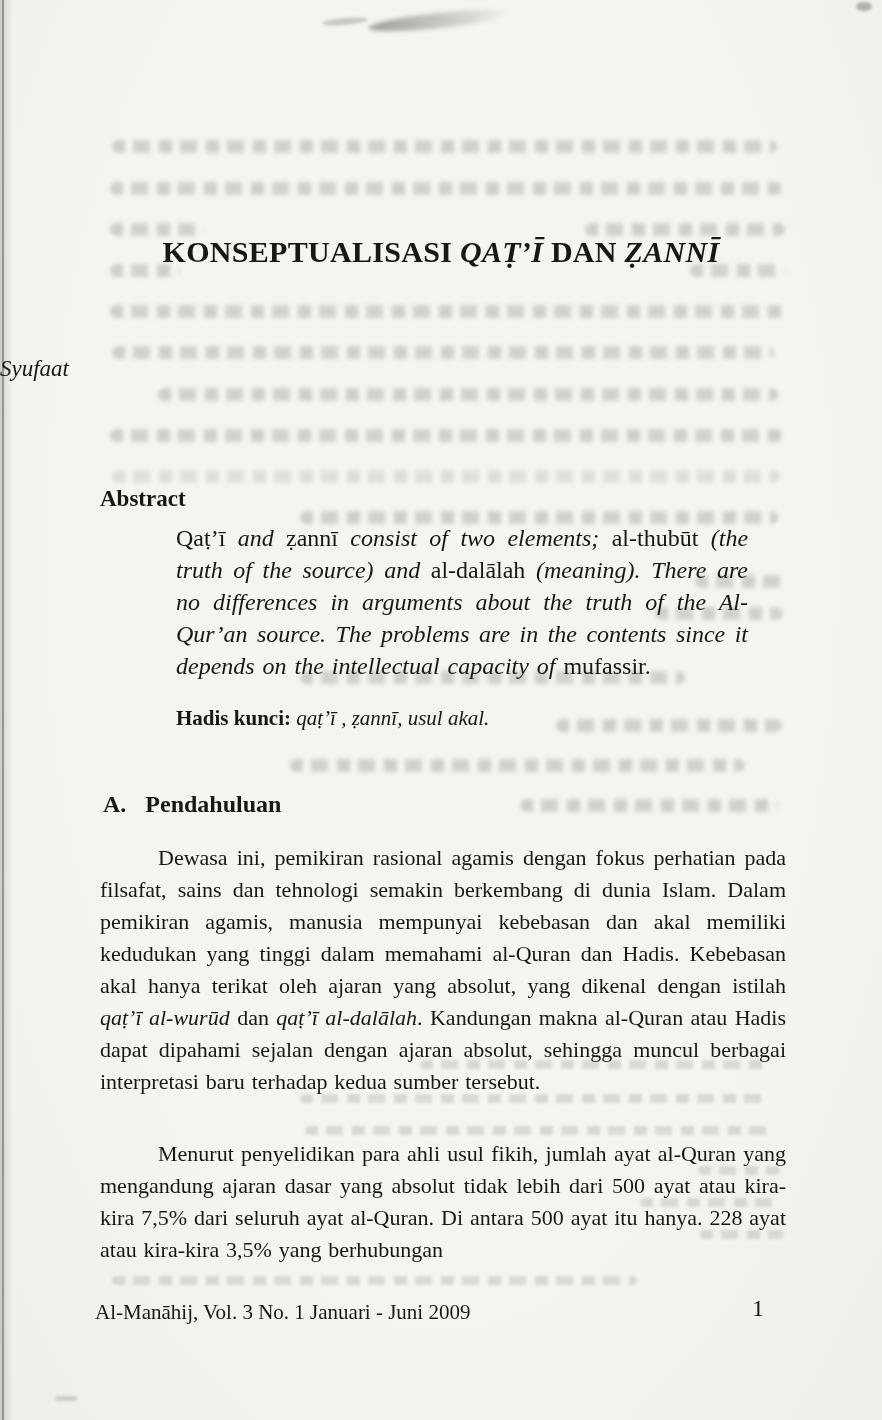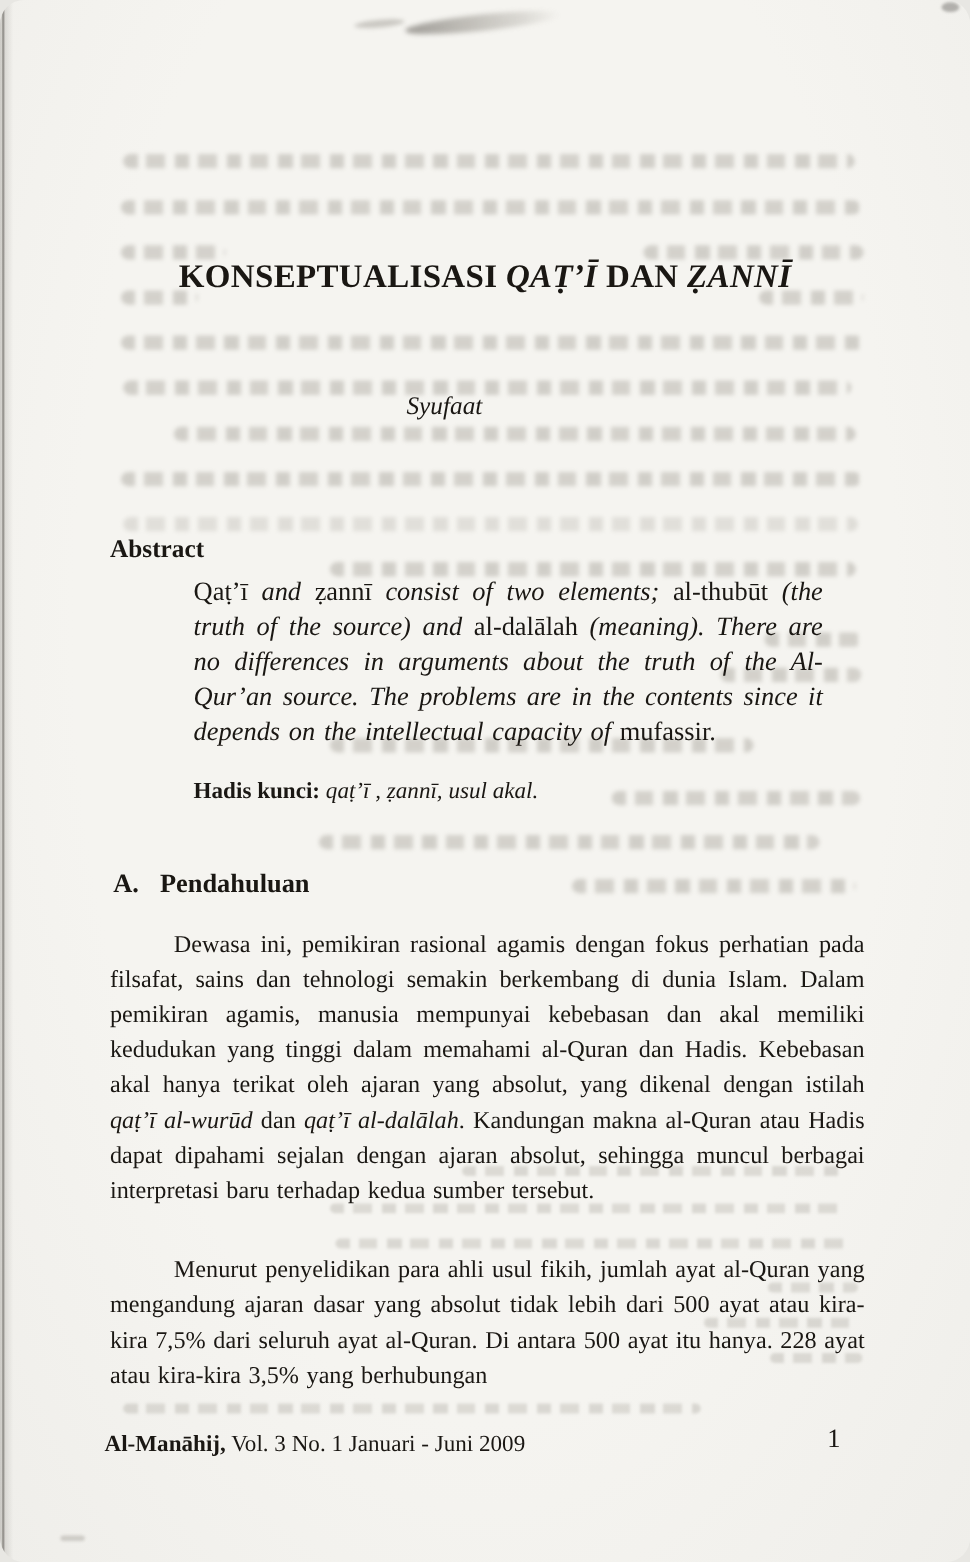--- a/index.html
+++ b/index.html
@@ -7,21 +7,20 @@
     width:882px; height:1420px;
     font-family:"Liberation Serif", "DejaVu Serif", serif;
     background:#e8e7e3;
   }
   .page {
     position:absolute; left:0; top:0; width:882px; height:1420px;
     overflow:hidden;
     background:
       radial-gradient(ellipse at 50% 40%, #f5f4f0 60%, #efeeea 100%);
     color:#1a1713;
-    border-radius:22px;
   }
   
   .left-shade { position:absolute; left:0; top:0; width:12px; height:100%;
     background:linear-gradient(90deg, rgba(110,106,100,.28), rgba(110,106,100,0)); }
   .scan-edge { position:absolute; left:2px; top:0; width:2px; height:100%;
     background:#5a5752; opacity:.5; filter:blur(.5px); }
   .smudge { position:absolute; left:368px; top:13px; width:142px; height:15px;
     transform:rotate(-6deg); border-radius:50%; filter:blur(2.2px); opacity:.6;
     background:linear-gradient(90deg, rgba(88,84,78,.9), rgba(128,124,116,.75) 40%, rgba(158,154,146,.5) 75%, rgba(158,154,146,0)); }
   .smudge-tail { position:absolute; left:322px; top:18px; width:46px; height:7px;
@@ -31,38 +30,38 @@
   .bottom-speck { position:absolute; left:55px; top:1396px; width:22px; height:5px;
     filter:blur(1.5px); opacity:.35; background:#8f8b83; border-radius:3px; }
   .ghost { position:absolute; height:13px; border-radius:7px; filter:blur(2px); opacity:.40;
     background:repeating-linear-gradient(90deg, #9b978e 0px, #9b978e 13px, rgba(0,0,0,0) 13px, rgba(0,0,0,0) 21px, #a39f96 21px, #a39f96 38px, rgba(0,0,0,0) 38px, rgba(0,0,0,0) 47px); }
   .ghost.small { height:9px; opacity:.30; filter:blur(1.6px); }
   .ghost.faint { opacity:.24; }
   
   .title { position:absolute; left:60px; top:230px; width:762px; margin:0;
     text-align:center; font-weight:bold; font-size:30px; line-height:44px; letter-spacing:.3px; }
   .author { position:absolute; left:0; top:356px; width:808px;
-    text-align:center; font-style:italic; font-size:23px; }
+    text-align:left; font-style:italic; font-size:23px; }
   .abstract-heading { position:absolute; left:100px; top:486px;
     font-weight:bold; font-size:23px; }
   .abstract-body { position:absolute; left:176px; top:522px; width:572px;
     font-size:24px; line-height:32px; text-align:justify; word-spacing:.08em; }
   .abstract-body i, .keywords i, .title i, .body-para i { font-style:italic; }
   .keywords { position:absolute; left:176px; top:706px; font-size:21px; }
   .keywords b { font-weight:bold; }
   .section-heading { position:absolute; left:103px; top:791px;
     font-weight:bold; font-size:24px;font-family:Liberation Serif, serif; }
   .sec-letter { display:inline-block; margin-right:19px; }
   .body-para { position:absolute; left:100px; width:686px; margin:0;
     font-size:22px; line-height:32px; text-align:justify; text-indent:58px;
     word-spacing:.06em; }
   .para1 { top:842px; }
   .para2 { top:1138px; }
   .footer-left { position:absolute; left:95px; top:1300px; font-size:21px; }
-  .footer-left b { font-weight:bold; }
+  .footer-left b { font-weight:normal; }
   .page-number { position:absolute; left:752px; top:1295px; font-size:24px; }
 </style>
 </head>
 <body>
 
 <div class="page">
 
   <div class="left-shade"></div>
   <div class="scan-edge"></div>
   <div class="smudge"></div>

